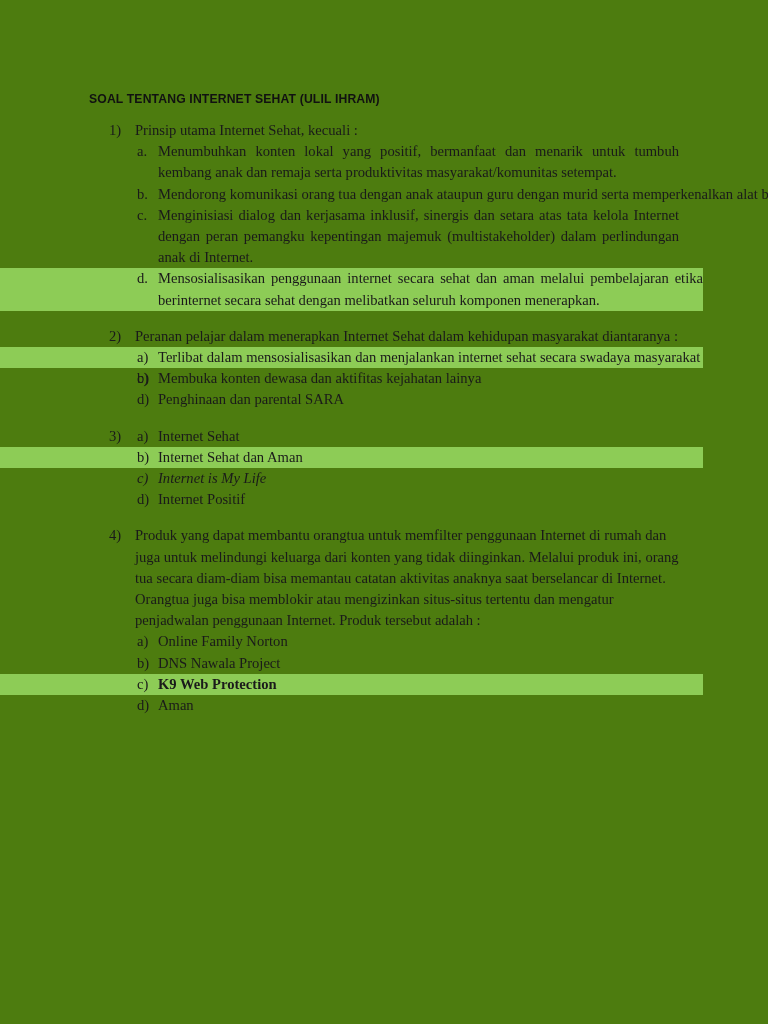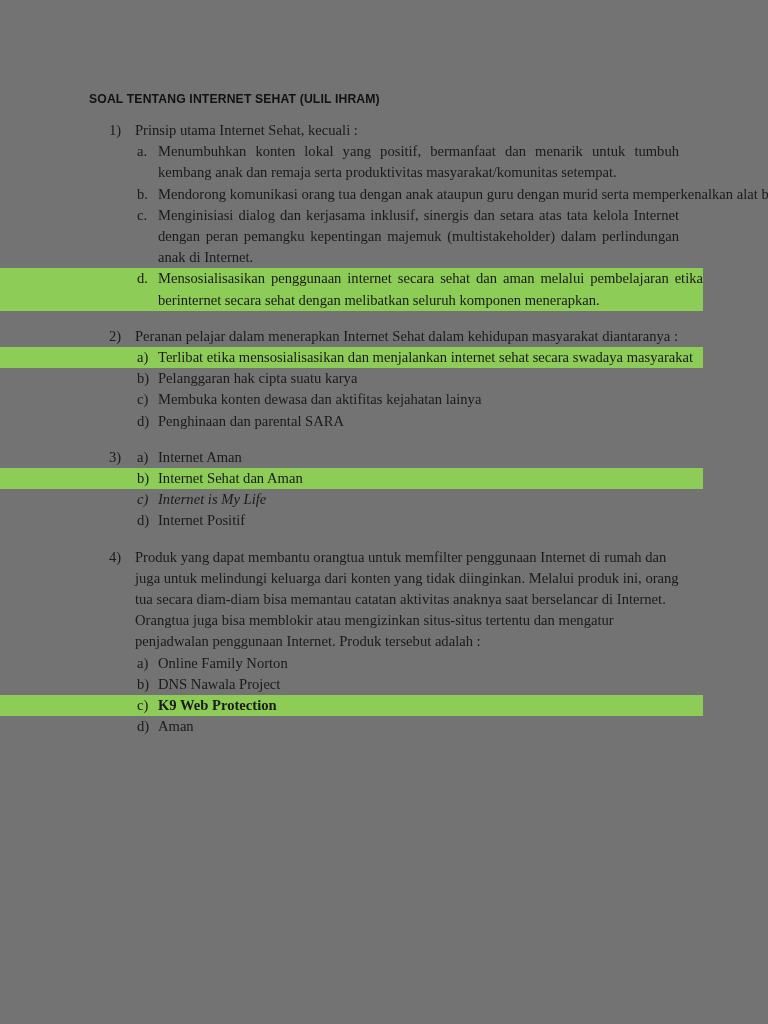--- a/index.html
+++ b/index.html
@@ -15,21 +15,21 @@
     font-family: "Liberation Serif", "DejaVu Serif", serif;
     color: #1a1a1a;
     -webkit-font-smoothing: antialiased;
   }
 
   .page {
     position: absolute;
     left: 0; top: 0;
     width: 768px;
     height: 1024px;
-    background: #737373;
+    background: #4d7c0f;
   }
 
   
   .doc-title {
     position: absolute;
     left: 89px;
     top: 92px;
     width: 600px;
     font-family: "Liberation Sans", "DejaVu Sans", sans-serif;
     font-weight: bold;
@@ -147,45 +147,44 @@
     </div>
 
     <div class="qblock" style="margin-bottom:15px;">
       <div class="q-row">
         <span class="q-marker">2)</span>
         <span>Peranan pelajar dalam menerapkan Internet Sehat dalam kehidupan masyarakat diantaranya :</span>
       </div>
       <ul class="opts">
         <li class="opt highlight">
           <span class="opt-marker">a)</span>
-          <span>Terlibat etika mensosialisasikan dan menjalankan internet sehat secara swadaya masyarakat</span>
+          <span>Terlibat dalam mensosialisasikan dan menjalankan internet sehat secara swadaya masyarakat</span>
         </li>
         <li class="opt">
           <span class="opt-marker">b)</span>
-          <span>Pelanggaran hak cipta suatu karya</span>
         </li>
         <li class="opt">
           <span class="opt-marker">c)</span>
           <span>Membuka konten dewasa dan aktifitas kejahatan lainya</span>
         </li>
         <li class="opt">
           <span class="opt-marker">d)</span>
           <span>Penghinaan dan parental SARA</span>
         </li>
       </ul>
     </div>
 
     <div class="qblock" style="margin-bottom:15px;">
       <div class="q-row">
         <span class="q-marker">3)</span>
       </div>
       <ul class="opts">
         <li class="opt">
           <span class="opt-marker">a)</span>
-          <span>Internet Aman</span>
+          <span>Internet Sehat</span>
         </li>
         <li class="opt highlight">
           <span class="opt-marker">b)</span>
           <span>Internet Sehat dan Aman</span>
         </li>
         <li class="opt italic">
           <span class="opt-marker italic">c)</span>
           <span class="italic">Internet is My Life</span>
         </li>
         <li class="opt">

